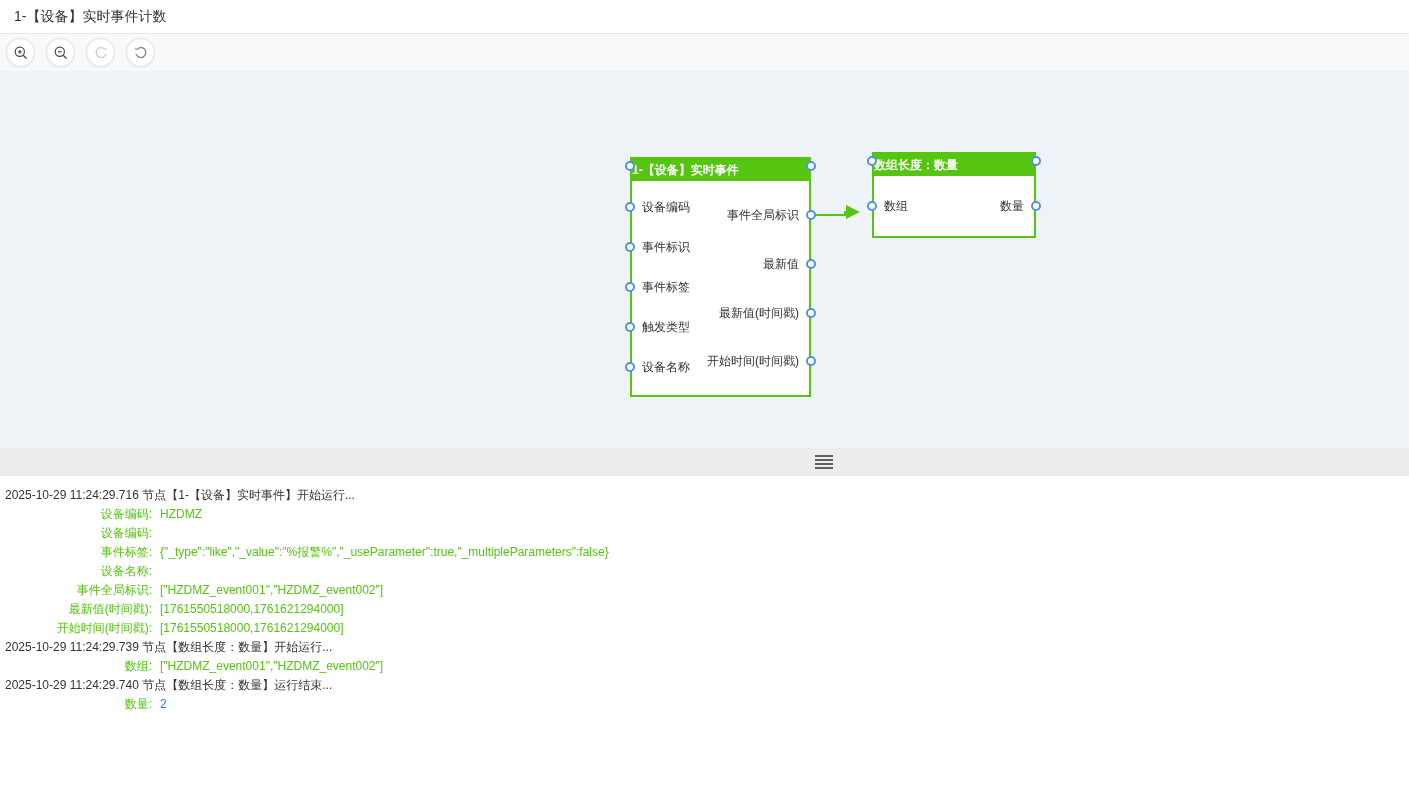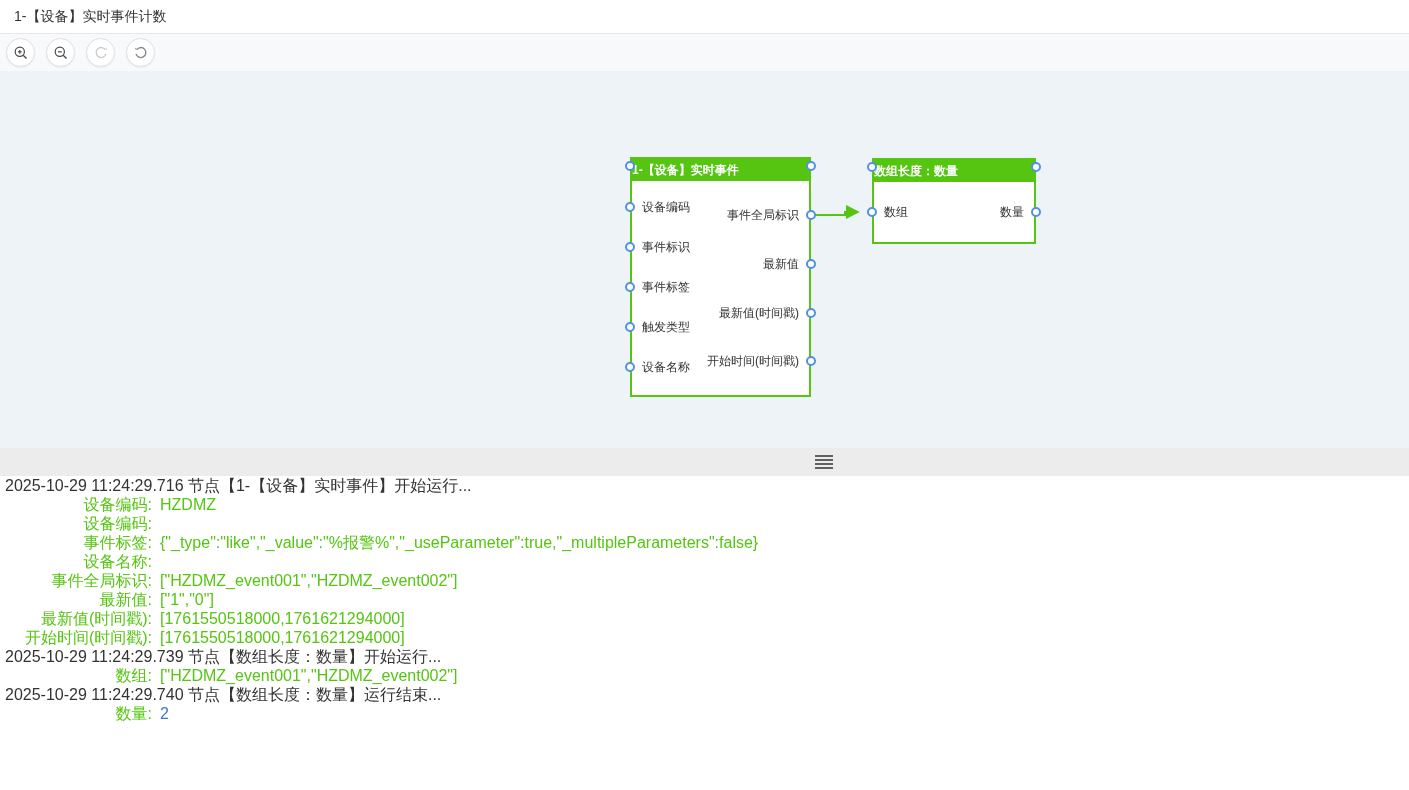--- a/index.html
+++ b/index.html
@@ -25,30 +25,30 @@
 
   .node { position:absolute; background:#fff; border:2px solid var(--green,#55c512); }
   .node-header { height:22px; line-height:22px; background:var(--green,#55c512); color:#fff;
     font-size:12px; font-weight:bold; text-align:left; white-space:nowrap; overflow:hidden; }
   .port { position:absolute; width:10px; height:10px; border-radius:50%;
     background:#fff; border:2px solid var(--port_blue,#5291e0); }
   .plabel { position:absolute; font-size:12px; color:#333; height:18px; line-height:18px; white-space:nowrap; }
   .plabel.right { text-align:right; }
 
   .node1 { left:630px; top:86px; width:181px; height:240px; }
-  .node2 { left:872px; top:87px; width:164px; height:86px; }
+  .node2 { left:872px; top:81px; width:164px; height:86px; }
 
   
   .splitter { position:absolute; top:448px; left:0; right:0; height:28px; background:var(--divider_bg,#ececec); }
   .grip { position:absolute; left:815px; top:7px; width:18px; height:14px; cursor:row-resize;
     background:repeating-linear-gradient(to bottom,#606060 0 2px,transparent 2px 4px); }
 
   
   .log { position:absolute; top:476px; left:0; right:0; bottom:0; background:#fff;
-    font-size:16px; color:#333; padding-top:0; }
+    font-size:12px; color:#333; padding-top:10px; }
   .log-line { height:19px; line-height:19px; white-space:nowrap; display:flex; }
   .log-line.event { padding-left:5px; color:#333; }
   .log-line .lab { display:inline-block; width:152px; text-align:right; color:var(--green,#55c512); flex:none; }
   .log-line .val { margin-left:8px; color:var(--green,#55c512); }
   .log-line .val.blue { color:var(--value_blue,#3f74d3); }
 </style>
 </head>
 <body>
 
 <div class="app">
@@ -163,24 +163,20 @@
       </div>
     <div class="log-line detail">
         <span class="lab">设备名称:</span>
         <span class="val"></span>
       </div>
     <div class="log-line detail">
         <span class="lab">事件全局标识:</span>
         <span class="val">["HZDMZ_event001","HZDMZ_event002"]</span>
       </div>
     <div class="log-line detail">
-        <span class="lab">最新值:</span>
-        <span class="val">["1","0"]</span>
-      </div>
-    <div class="log-line detail">
         <span class="lab">最新值(时间戳):</span>
         <span class="val">[1761550518000,1761621294000]</span>
       </div>
     <div class="log-line detail">
         <span class="lab">开始时间(时间戳):</span>
         <span class="val">[1761550518000,1761621294000]</span>
       </div>
     <div class="log-line event">
         <span>2025-10-29 11:24:29.739 节点【数组长度：数量】开始运行...</span>
       </div>

